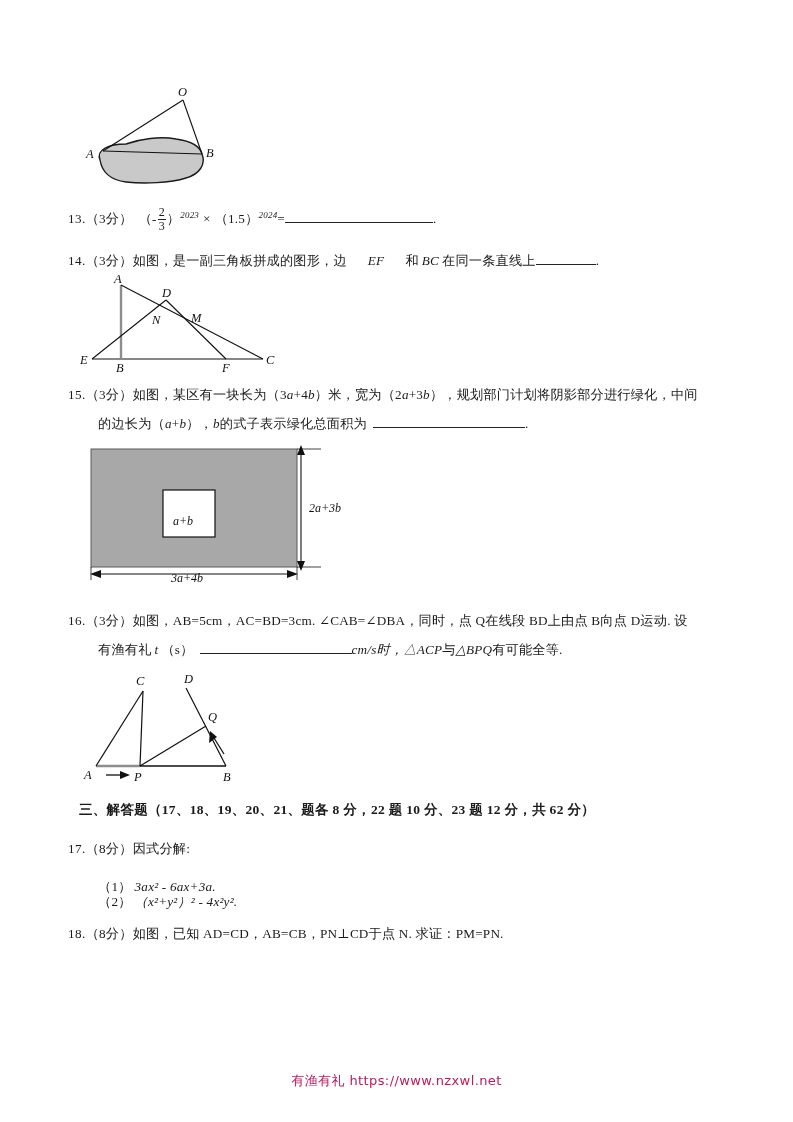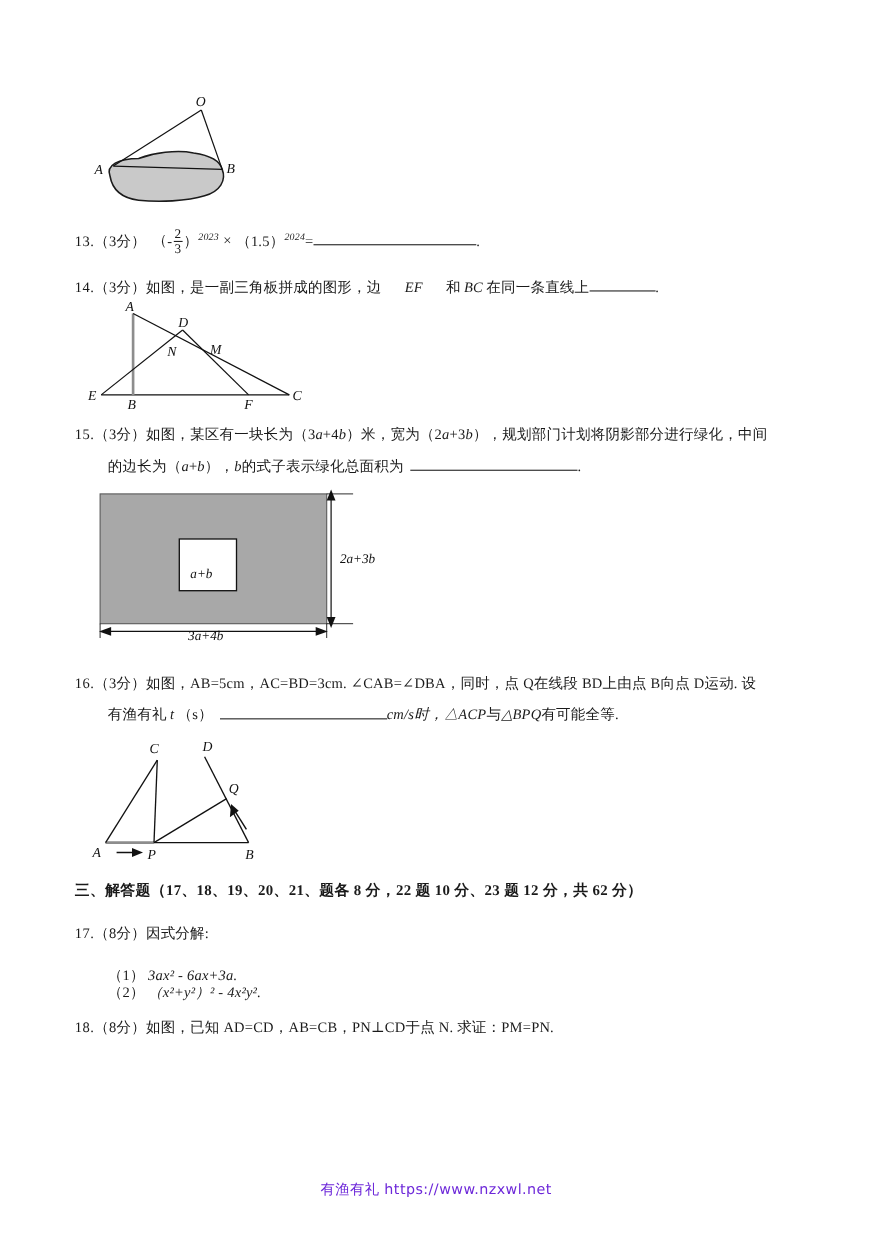--- a/index.html
+++ b/index.html
@@ -52,20 +52,21 @@
   }
   .frac .num { display: block; border-bottom: 1px solid #222; padding: 0 1px; }
   .frac .den { display: block; padding: 0 1px; }
 
   .section-head {
     position: absolute;
     font-weight: bold;
     font-size: 13.5px;
     white-space: nowrap;
     letter-spacing: 0.3px;
+    margin-left: 11px;
   }
 
   
   .diagram { position: absolute; }
   .diagram svg { display: block; }
   .lbl {
     font-family: "Liberation Serif", serif;
     font-style: italic;
     font-size: 12.5px;
     fill: #111;
@@ -78,21 +79,21 @@
   }
 
   
   .footer {
     position: absolute;
     left: 0;
     width: 793px;
     text-align: center;
     font-family: "DejaVu Sans", "Liberation Sans", sans-serif;
     font-size: 13px;
-    color: #6d28d9;
+    color: #be185d;
     letter-spacing: 0.4px;
     white-space: nowrap;
   }
 </style>
 </head>
 <body>
 
 <div class="page">
 
   <div class="diagram" style="left:78px; top:84px; width:170px; height:110px;">

